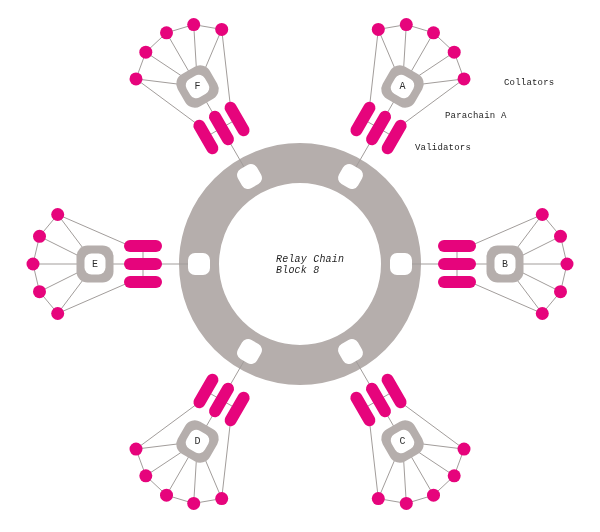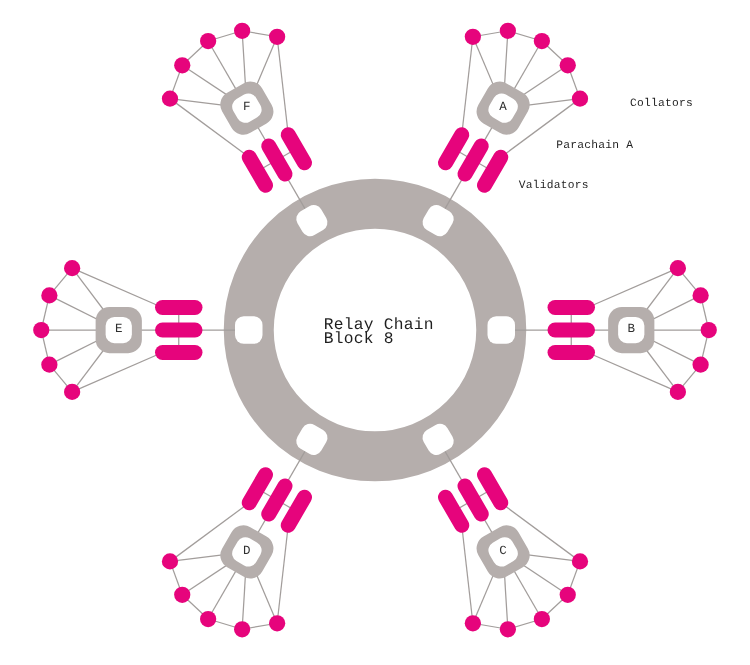--- a/index.html
+++ b/index.html
@@ -17,26 +17,27 @@
     font-size: 9px;
     letter-spacing: 0.2px;
     color: #1f1f1f;
     white-space: nowrap;
   }
   .lbl-collators  { left: 504px; top: 78px; }
   .lbl-parachain  { left: 445px; top: 111px; }
   .lbl-validators { left: 415px; top: 143px; }
   .center-text {
     position: absolute;
-    left: 259px; top: 254px;
-    font-size: 13px;
+    left: 276px; top: 254px;
+    font-size: 10px;
     line-height: 11px;
     letter-spacing: 0.2px;
     color: #1f1f1f;
     white-space: nowrap;
+    font-style: italic;
   }
 </style>
 </head>
 <body>
 
 <div class="stage">
   <svg id="diagram-svg" width="600" height="532" viewBox="0 0 600 532">
       <circle cx="300" cy="264" r="101" fill="none" stroke="#b5aeac" stroke-width="40"></circle>
       <g stroke="#a29d9b" stroke-width="1" fill="none">
         <line x1="350.5" y1="176.5" x2="402.5" y2="86.5"></line>

